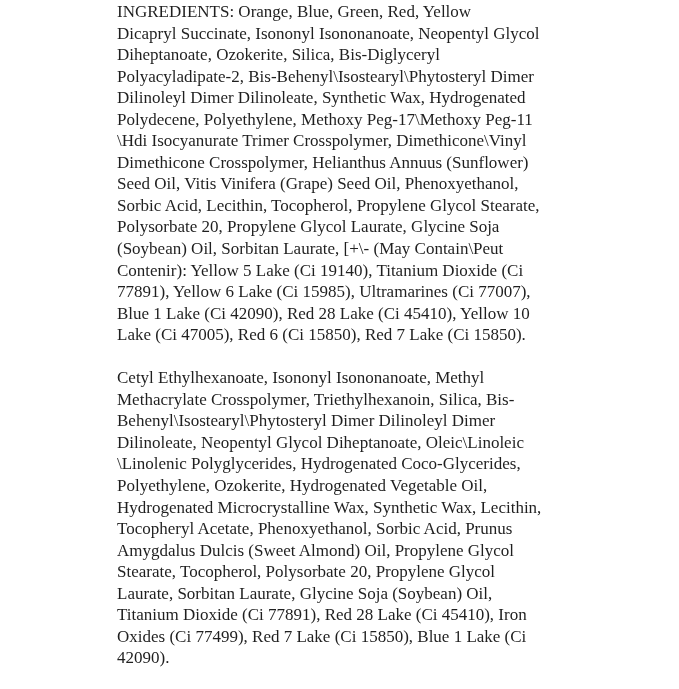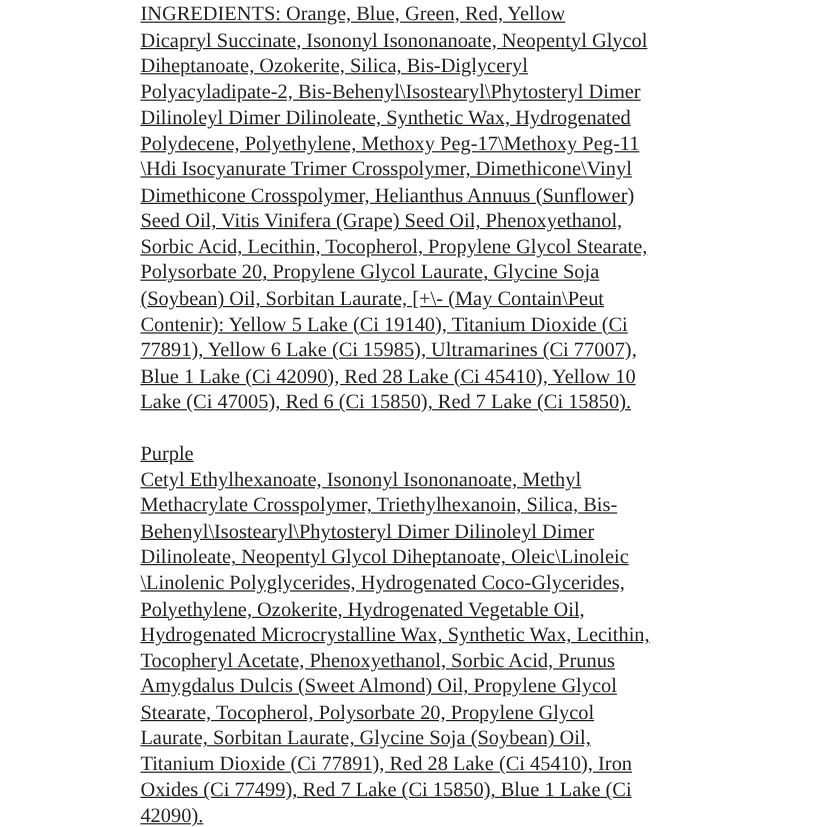--- a/index.html
+++ b/index.html
@@ -19,21 +19,20 @@
     padding: 1px 95px 0 117px;
     font-family: "Liberation Serif", "DejaVu Serif", serif;
     font-size: 17px;
     line-height: 21.55px;
     color: #1f1f1f;
     -webkit-font-smoothing: antialiased;
   }
   .para {
     margin: 0;
     white-space: pre-line;
-    text-decoration: underline;
   }
   .spacer {
     height: 21.55px;
   }
 </style>
 </head>
 <body>
 
 <main class="doc">
 
@@ -50,21 +49,20 @@
 Polysorbate 20, Propylene Glycol Laurate, Glycine Soja
 (Soybean) Oil, Sorbitan Laurate, [+\- (May Contain\Peut
 Contenir): Yellow 5 Lake (Ci 19140), Titanium Dioxide (Ci
 77891), Yellow 6 Lake (Ci 15985), Ultramarines (Ci 77007),
 Blue 1 Lake (Ci 42090), Red 28 Lake (Ci 45410), Yellow 10
 Lake (Ci 47005), Red 6 (Ci 15850), Red 7 Lake (Ci 15850).</p>
 
   <div class="spacer"></div>
 
   <section>
-    <div class="para">Purple</div>
     <p class="para">Cetyl Ethylhexanoate, Isononyl Isononanoate, Methyl
 Methacrylate Crosspolymer, Triethylhexanoin, Silica, Bis-
 Behenyl\Isostearyl\Phytosteryl Dimer Dilinoleyl Dimer
 Dilinoleate, Neopentyl Glycol Diheptanoate, Oleic\Linoleic
 \Linolenic Polyglycerides, Hydrogenated Coco-Glycerides,
 Polyethylene, Ozokerite, Hydrogenated Vegetable Oil,
 Hydrogenated Microcrystalline Wax, Synthetic Wax, Lecithin,
 Tocopheryl Acetate, Phenoxyethanol, Sorbic Acid, Prunus
 Amygdalus Dulcis (Sweet Almond) Oil, Propylene Glycol
 Stearate, Tocopherol, Polysorbate 20, Propylene Glycol

